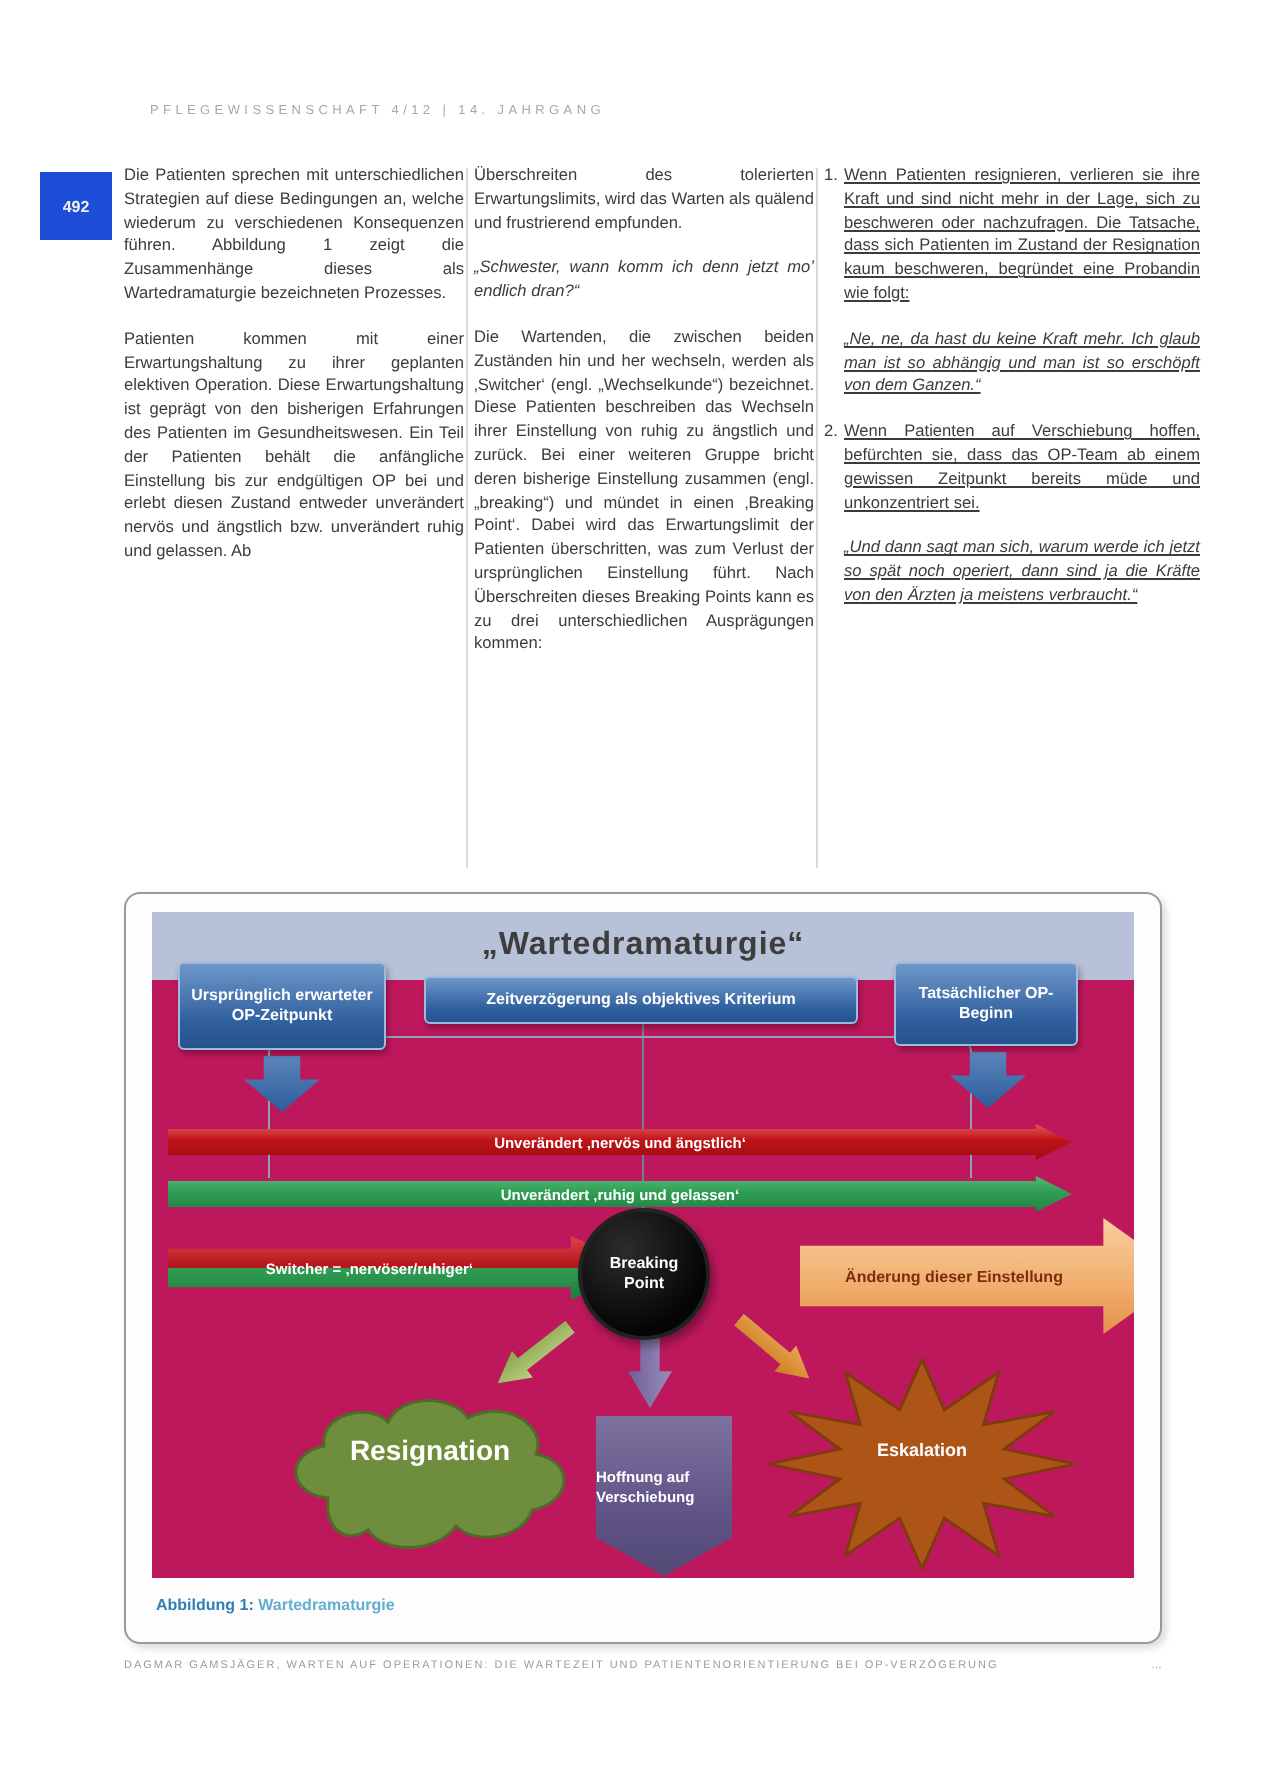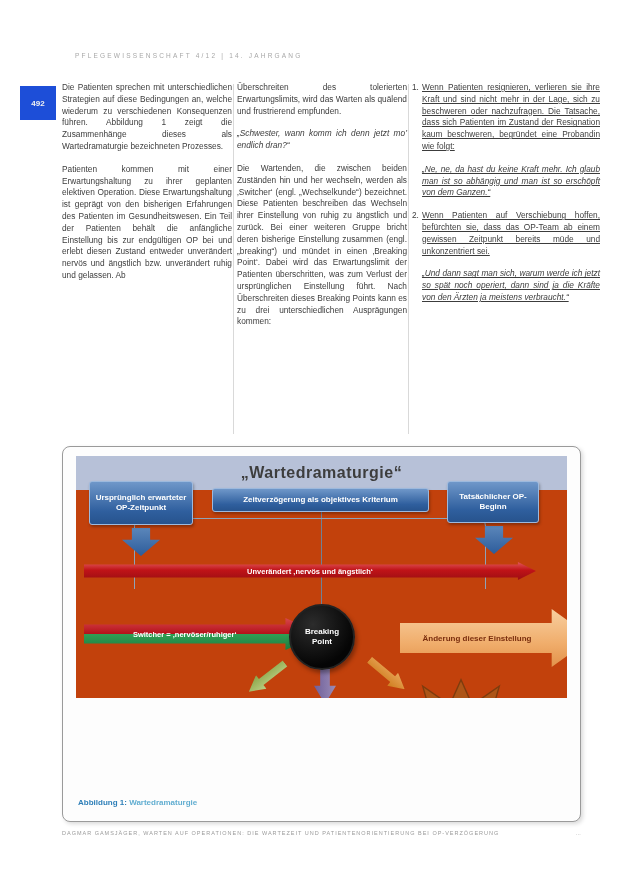--- a/index.html
+++ b/index.html
@@ -30,22 +30,22 @@
   .num-item .quote{font-style:italic;}
   .colrule{position:absolute; top:84px; height:350px; width:1px; background:#d9d9d9;}
   .rule-a{left:233px;} .rule-b{left:408px;}
   
   .figure{
     position:absolute; left:62px; top:446px; width:517px; height:374px;
     background:#fdfdfd; border:1px solid #9a9a9a; border-radius:8px;
     box-shadow:2px 2px 4px rgba(0,0,0,0.15);
   }
   .panel{
-    position:absolute; left:13px; top:9px; width:491px; height:242px;
-    background:#c2410c; overflow:hidden;
+    position:absolute; left:13px; top:9px; width:491px; height:333px;
+    background:#be185d; overflow:hidden;
   }
   .title-band{
     position:absolute; left:0; top:0; width:100%; height:34px; background:#b7c1d8;
     display:flex; align-items:center; justify-content:center;
   }
   .fig-title{font-size:16px; font-weight:bold; color:#3d3d3d; letter-spacing:0.5px;}
   .box-blue{
     position:absolute; border:1px solid #9db9dd; border-radius:3px;
     background:linear-gradient(180deg,#6f97c9 0%,#2f5f9e 70%,#27538d 100%);
     color:#ffffff; font-size:8px; font-weight:bold; text-align:center;
@@ -98,21 +98,21 @@
   .mini-arrow{
     position:absolute; z-index:2;
     clip-path:polygon(0 28%,66% 28%,66% 0,100% 50%,66% 100%,66% 72%,0 72%);
   }
   .ma-resign{left:168px; top:213px; width:46px; height:17px; background:linear-gradient(180deg,#bccf85,#89a548); transform:rotate(142deg);}
   .ma-hope{left:222px; top:210px; width:54px; height:22px; background:linear-gradient(180deg,#9a8cb8,#6f5f99); transform:rotate(90deg);}
   .ma-escal{left:288px; top:210px; width:46px; height:17px; background:linear-gradient(180deg,#e8a558,#cf7d1e); transform:rotate(40deg);}
   .cloud-wrap{position:absolute; left:58px; top:233px; width:162px; height:88px; z-index:4;}
   .cloud-label{
     position:absolute; left:0; top:28px; width:100%; text-align:center;
-    color:#ffffff; font-size:10px; font-weight:bold;
+    color:#ffffff; font-size:14px; font-weight:bold;
   }
   .banner-hope{
     position:absolute; left:222px; top:252px; width:68px; height:80px; z-index:4;
     clip-path:polygon(0 0,100% 0,100% 76%,50% 100%,0 76%);
     background:linear-gradient(180deg,#7d729e 0%,#5f5486 60%,#534a75 100%);
     display:flex; align-items:flex-start; justify-content:center; 
     color:#ffffff; font-size:7.5px; font-weight:bold; padding-top:26px; box-sizing:border-box; line-height:1.3;
   }
   .star-wrap{position:absolute; left:300px; top:220px; width:170px; height:112px; z-index:4;}
   .star-label{
@@ -181,20 +181,21 @@
       <div class="bracket"></div>
 
       <div class="box-blue box-expected">Ursprünglich erwarteter OP-Zeitpunkt</div>
       <div class="box-blue box-actual">Tatsächlicher OP-Beginn</div>
       <div class="box-blue box-delay">Zeitverzögerung als objektives Kriterium</div>
 
       <div class="down-arrow-blue da-left"></div>
       <div class="down-arrow-blue da-right"></div>
 
       <div class="band band-red">Unverändert ‚nervös und ängstlich‘</div>
+      <div class="band band-green">Unverändert ‚ruhig und gelassen‘</div>
 
       <div class="band-switcher">
         <span>Switcher = ‚nervöser/ruhiger‘</span>
       </div>
 
       <div class="arrow-change">Änderung dieser Einstellung</div>
 
       <div class="breaking-circle">Breaking Point</div>
 
       <div class="mini-arrow ma-resign"></div>

